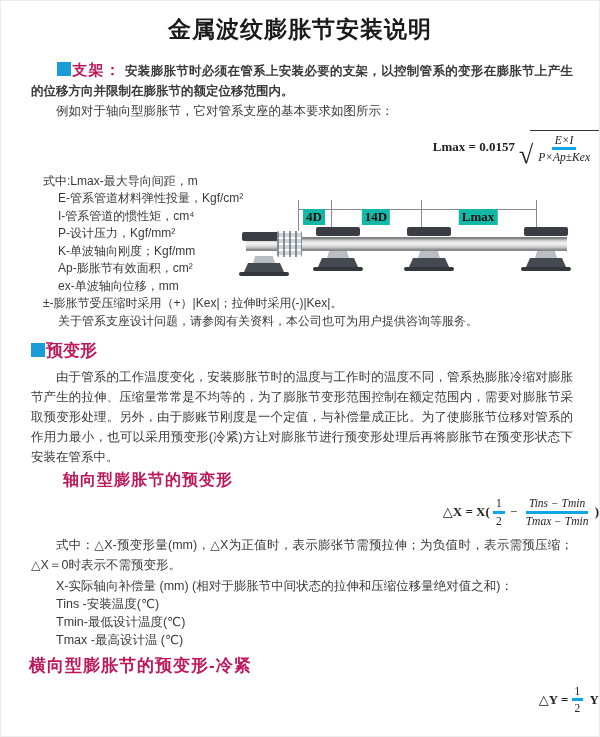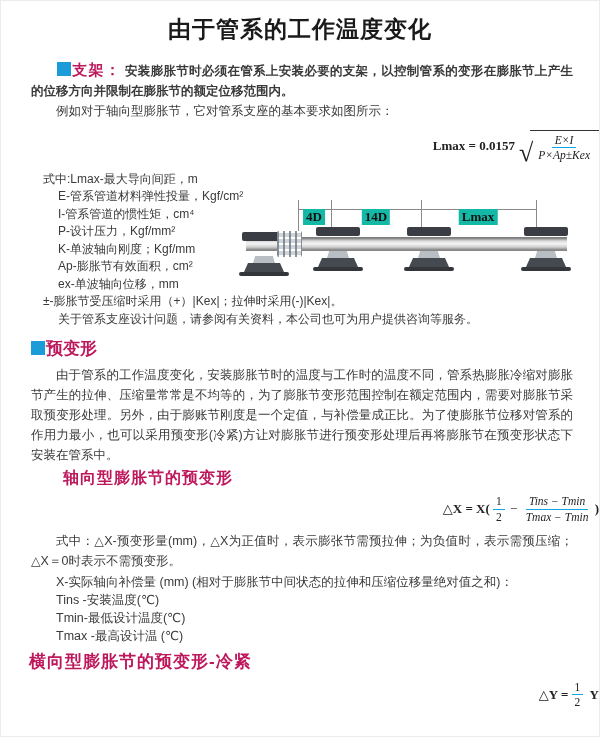--- a/index.html
+++ b/index.html
@@ -38,21 +38,21 @@
   }
   .f1{margin-top:9px;}
   .f2{margin-top:5px;}
   .f3{margin-top:7px;}
   .f-lhs{font-weight:bold;vertical-align:middle;}
   .f-op{vertical-align:middle;padding:0 2px;}
   .frac{
     display:inline-flex;flex-direction:column;align-items:center;
     vertical-align:middle;font-size:11.5px;line-height:1.25;
   }
-  .frac .num{border-bottom:1px solid #0ea5e9;padding:0 3px;}
+  .frac .num{border-bottom:3px solid #0ea5e9;padding:0 3px;}
   .frac .den{padding:0 3px;}
   .ital{font-style:italic;}
   .sqrt{display:inline-flex;align-items:flex-end;vertical-align:middle;margin-left:4px;}
   .sqrt .radical{font-size:26px;line-height:0.95;font-weight:normal;transform:translateY(3px);}
   .sqrt .under{border-top:1.5px solid #333;padding:2px 6px 0 5px;margin-left:-3px;}
   .f-rhs{font-weight:bold;vertical-align:middle;margin-left:3px;}
   
   .defs{list-style:none;margin:8px 0 0 42px;padding:0;font-size:12px;line-height:17.5px;color:#3a3a3a;}
   .defs li{white-space:nowrap;}
   .defs li.inset{padding-left:15px;}
@@ -92,21 +92,21 @@
   .s1{left:-8px;top:39px;}
   .s2{left:66px;}
   .s3{left:157px;}
   .s4{left:274px;}
 </style>
 </head>
 <body>
 
 <div class="page">
 
-  <h1 class="doc-title">由于管系的工作温度变化</h1>
+  <h1 class="doc-title">金属波纹膨胀节安装说明</h1>
 
   <p class="para support-para">
     <span class="sq"></span><span class="sec-heading h-support">支架：</span>
     <span>安装膨胀节时必须在管系上安装必要的支架，以控制管系的变形在膨胀节上产生的位移方向并限制在膨胀节的额定位移范围内。</span>
   </p>
   <p class="para indent">例如对于轴向型膨胀节，它对管系支座的基本要求如图所示：</p>
 
   <div class="formula f1">
     <span class="f-lhs">Lmax = 0.0157</span><span class="sqrt">
         <span class="radical">√</span>

